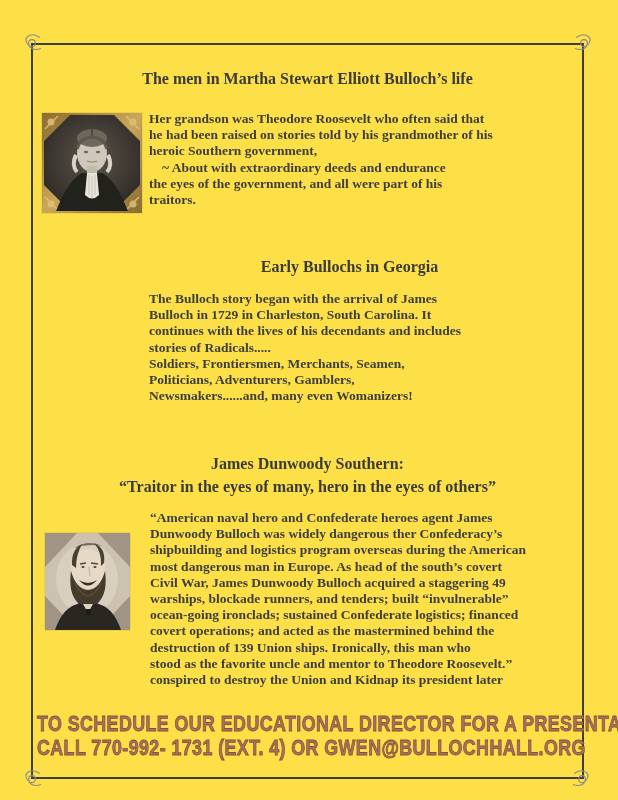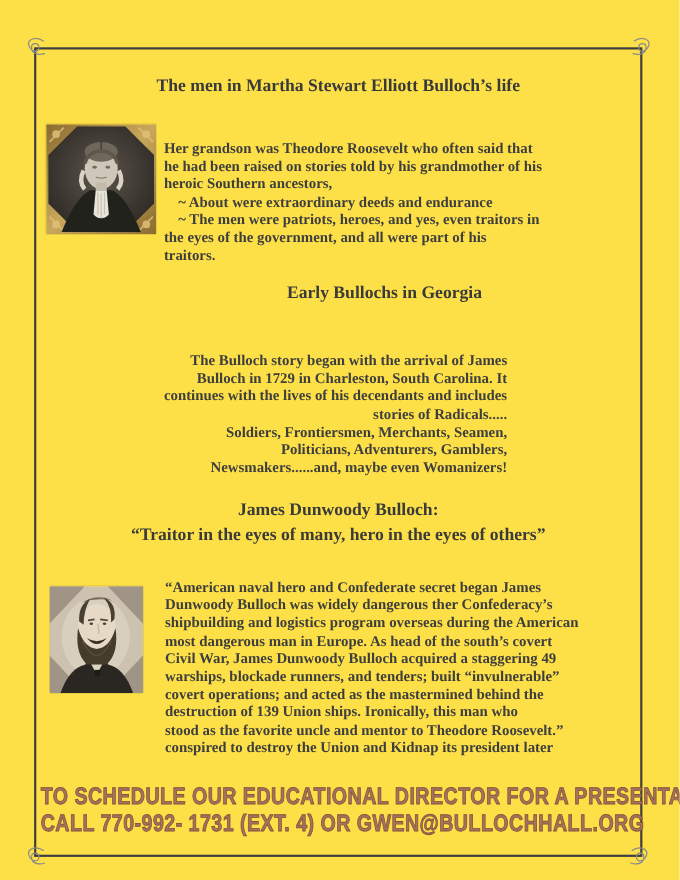--- a/index.html
+++ b/index.html
@@ -11,23 +11,23 @@
   .fl-tl{left:22px;top:34px;}
   .fl-tr{left:574px;top:34px;transform:scaleX(-1);}
   .fl-bl{left:22px;top:770px;}
   .fl-br{left:572px;top:770px;transform:scaleX(-1);}
   .heading{position:absolute;left:31px;width:553px;text-align:center;
            font-size:16px;font-weight:bold;color:#3a3a3a;}
   .h1{top:70px;}
   .h2{top:258px;margin-left:42px;}
   .h3{top:452px;line-height:23px;}
   .para{position:absolute;font-size:13.5px;font-weight:bold;line-height:16.2px;
-        color:#3e3e3e;white-space:nowrap;margin-top:16px;}
+        color:#3e3e3e;white-space:nowrap;}
   .p0{top:111px;left:149px;}
-  .p1{top:304px;left:149px;text-align:right;}
+  .p1{top:291px;left:149px;}
   .p2{top:510px;left:150px;}
   .tilde{padding-left:13px;}
   .photo{position:absolute;box-shadow:0 0 1px rgba(0,0,0,.4);}
   .photo1{left:42px;top:113px;width:100px;height:100px;}
   .photo2{left:45px;top:533px;width:85px;height:97px;}
   .banner{position:absolute;left:37px;top:712px;width:560px;
           font-family:"Liberation Sans",sans-serif;font-weight:bold;
           font-size:21.5px;line-height:24px;letter-spacing:.5px;
           color:#a5735c;-webkit-text-stroke:.8px #84513d;
           transform:scaleX(.83);transform-origin:left top;white-space:nowrap;}
@@ -91,41 +91,40 @@
       <rect x="45" y="53" width="10" height="8" fill="#c2bbac"></rect>
       <path d="M14,98 Q27,66 40,60 L60,60 Q73,66 86,98 Z" fill="#23201b"></path>
       <path d="M45,60 L55,60 L57,82 Q50,89 43,82 Z" fill="#e8e4d9"></path>
       <path d="M47,62 L47,82 M50,63 L50,85 M53,62 L53,82" stroke="#c7c2b4" stroke-width="1" fill="none"></path>
     </g>
   </svg>
 
   <div class="para p0">
     <div>Her grandson was Theodore Roosevelt who often said that</div>
     <div>he had been raised on stories told by his grandmother of his</div>
-    <div>heroic Southern ancestors,</div>
-    <div class="tilde">~ About were extraordinary deeds and endurance</div>
-    <div class="tilde">~ The men were patriots, heroes, and yes, even traitors in</div>
+    <div>heroic Southern government,</div>
+    <div class="tilde">~ About with extraordinary deeds and endurance</div>
     <div>the eyes of the government, and all were part of his</div>
     <div>traitors.</div>
   </div>
 
   <div class="heading h2">Early Bullochs in Georgia</div>
 
   <div class="para p1">
     <div>The Bulloch story began with the arrival of James</div>
     <div>Bulloch in 1729 in Charleston, South Carolina. It</div>
     <div>continues with the lives of his decendants and includes</div>
     <div>stories of Radicals.....</div>
     <div>Soldiers, Frontiersmen, Merchants, Seamen,</div>
     <div>Politicians, Adventurers, Gamblers,</div>
-    <div>Newsmakers......and, maybe even Womanizers!</div>
+    <div>Newsmakers......and, many even Womanizers!</div>
   </div>
 
   <div class="heading h3">
-    <div>James Dunwoody Bulloch:</div>
+    <div>James Dunwoody Southern:</div>
     <div>“Traitor in the eyes of many, hero in the eyes of others”</div>
   </div>
 
   <svg class="photo photo2" viewBox="0 0 85 97">
     <defs>
         <filter id="soft2">
           <feGaussianBlur stdDeviation="0.6"></feGaussianBlur>
         </filter>
       </defs>
     <rect width="85" height="97" fill="#cdc1af"></rect>
@@ -148,26 +147,27 @@
       <path d="M26,38 Q23,60 33,70 Q29,78 43,80 Q57,78 53,70 Q63,60 60,38 Q55,56 43,57 Q31,56 26,38 Z" fill="#453a2b"></path>
       <path d="M34,47 Q43,53 52,47 Q43,58 34,47 Z" fill="#382f22"></path>
       <path d="M30,50 Q36,62 43,63 M56,50 Q50,62 43,63" stroke="#5e5140" stroke-width="1.2" fill="none"></path>
       <path d="M10,97 Q18,74 33,71 L53,71 Q68,74 76,97 Z" fill="#2c2620"></path>
       <polygon points="38,71 48,71 43,80" fill="#ddd3c1"></polygon>
       <rect x="41" y="76" width="5" height="6" fill="#1e1a15"></rect>
     </g>
   </svg>
 
   <div class="para p2">
-    <div>“American naval hero and Confederate secret began James</div>
+    <div>“American naval hero and Confederate heroes agent James</div>
     <div>Dunwoody Bulloch was widely dangerous ther Confederacy’s</div>
     <div>shipbuilding and logistics program overseas during the American</div>
     <div>most dangerous man in Europe. As head of the south’s covert</div>
     <div>Civil War, James Dunwoody Bulloch acquired a staggering 49</div>
     <div>warships, blockade runners, and tenders; built “invulnerable”</div>
+    <div>ocean-going ironclads; sustained Confederate logistics; financed</div>
     <div>covert operations; and acted as the mastermined behind the</div>
     <div>destruction of 139 Union ships. Ironically, this man who</div>
     <div>stood as the favorite uncle and mentor to Theodore Roosevelt.”</div>
     <div>conspired to destroy the Union and Kidnap its president later</div>
   </div>
 
   <div class="banner">
     <div>TO SCHEDULE OUR EDUCATIONAL DIRECTOR FOR A PRESENTATION,</div>
     <div>CALL 770-992- 1731 (EXT. 4) OR GWEN@BULLOCHHALL.ORG</div>
   </div>

